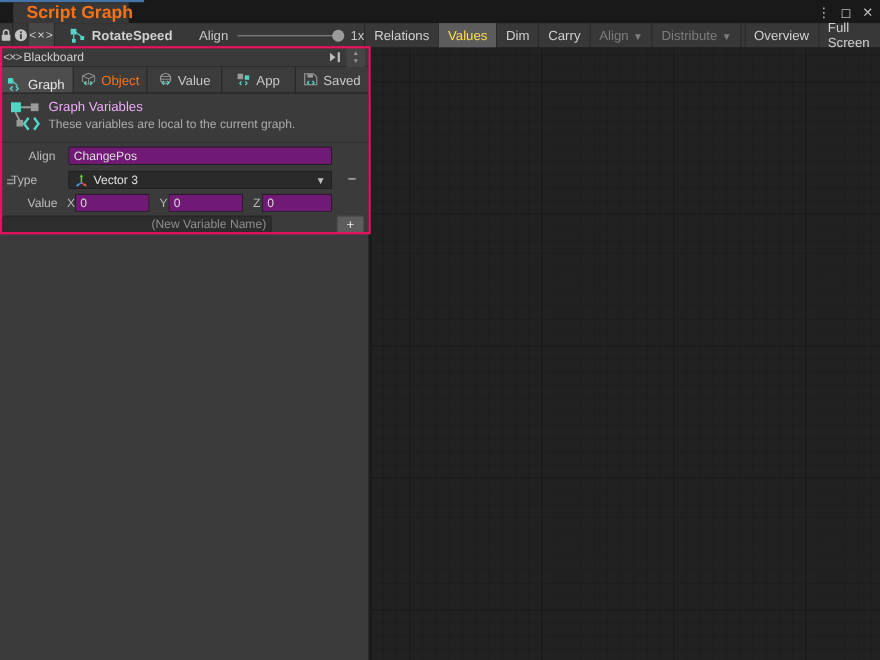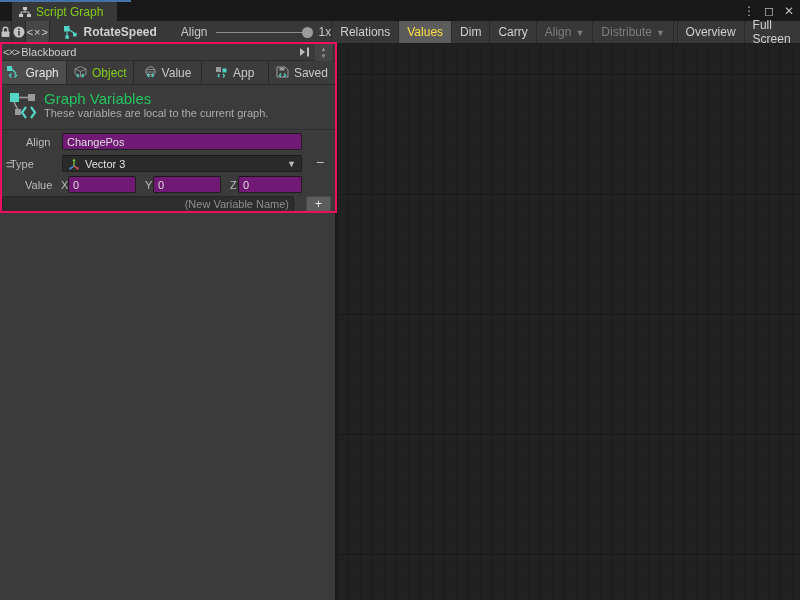--- a/index.html
+++ b/index.html
@@ -5,21 +5,21 @@
   * { margin:0; padding:0; box-sizing:border-box; }
   html,body { width:800px; height:600px; overflow:hidden; background:#191919;
               font-family:"Liberation Sans", sans-serif; }
   #app { position:relative; width:800px; height:600px; background:#191919; }
 
   
   #titlebar { position:absolute; top:0; left:0; width:800px; height:21px; background:#191919; }
   #tab-accent { position:absolute; top:0; left:0; width:131px; height:2px; background:#4473a8; }
   #doc-tab { position:absolute; top:2px; left:12px; width:105px; height:19px; background:#383838;
              display:flex; align-items:center; gap:5px; padding:0 7px; }
-  #doc-tab .tab-label { font-size:12px; color:#84cc16; white-space:nowrap; }
+  #doc-tab .tab-label { font-size:16px; color:#f97316; white-space:nowrap;font-weight:bold; }
   #win-controls { position:absolute; top:0; right:4px; height:21px; display:flex; align-items:center; gap:6px; }
   #win-controls span { color:#bdbdbd; font-size:12px; width:14px; text-align:center; cursor:default; }
 
   
   #toolbar { position:absolute; top:21px; left:0; width:800px; height:23px; background:#383838;
              border-bottom:1px solid #1c1c1c; display:flex; align-items:stretch; font-size:12px; color:#d0d0d0; }
   .tbtn { display:flex; align-items:center; justify-content:center; border-right:1px solid #2a2a2a;
           padding:0 8px; white-space:nowrap; }
   #btn-lock { width:27px; padding:0; }
   #btn-info { width:33px; padding:0; }
@@ -56,26 +56,26 @@
   #bb-header .bb-title { color:#cfcfcf; font-size:11px; }
   #bb-dock { position:absolute; right:24px; top:3px; }
   #bb-scroll { position:absolute; right:3px; top:0; width:17px; height:17px; background:#454545;
                display:flex; flex-direction:column; align-items:center; justify-content:center; }
   #bb-scroll span { color:#979797; font-size:6px; line-height:7px; }
 
   #bb-tabs { position:absolute; top:17px; left:0; width:335px; height:24px; background:#282828;
              display:flex; gap:1px; border-bottom:1px solid #282828; }
   .bb-tab { flex:1; background:#3c3c3c; display:flex; align-items:center; justify-content:center;
             gap:5px; font-size:12px; color:#c8c8c8; }
-  .bb-tab.active { background:#4d4d4d; color:#e6e6e6; }
-  .bb-tab.dimmed { color:#84cc16; }
+  .bb-tab.active { background:#4d4d4d; color:#e6e6e6;align-items:flex-end; }
+  .bb-tab.dimmed { color:#f97316; }
 
   #bb-info { position:absolute; top:41px; left:0; width:335px; height:44px; }
   #gv-icon { position:absolute; left:9px; top:5px; }
-  #bb-info .info-title { position:absolute; left:44px; top:5px; font-size:15px; color:#22c55e; }
+  #bb-info .info-title { position:absolute; left:44px; top:5px; font-size:12px; color:#f0abfc; }
   #bb-info .info-desc  { position:absolute; left:44px; top:22px; font-size:11px; color:#acacac; }
   #bb-divider { position:absolute; top:85px; left:0; width:335px; height:1px; background:#2e2e2e; }
 
   .field-label { position:absolute; font-size:11px; color:#bcbcbc; }
   .tfield { position:absolute; height:17px; background:#701a75; border:1px solid #1f1f1f;
             border-top-color:#181818; border-radius:2px; color:#dedede; font-size:11px;
             font-family:"Liberation Sans", sans-serif; padding:0 4px; outline:none; }
 
   
   #lbl-name  { left:26px; top:92px; }
@@ -87,21 +87,21 @@
                display:flex; align-items:center; gap:5px; padding:0 5px; }
   #dd-type .dd-label { color:#e0e0e0; font-size:11px; flex:1; }
   #dd-type .caret { color:#bdbdbd; font-size:9px; }
   #btn-remove { position:absolute; left:309px; top:110px; width:22px; height:18px; color:#cacaca;
                 font-size:14px; text-align:center; line-height:17px; }
   #lbl-value { left:25px; top:135px; }
   #lbl-x { left:61px; top:135px; } #in-x { left:68px; top:132px; width:68px; }
   #lbl-y { left:145px; top:135px; } #in-y { left:153px; top:132px; width:68px; }
   #lbl-z { left:230px; top:135px; } #in-z { left:238px; top:132px; width:64px; }
 
-  #in-newvar { left:2px; top:152px; width:292px; height:16px; background:#2d2d2d;
+  #in-newvar { left:2px; top:152px; width:245px; height:16px; background:#2d2d2d;
                border:1px solid #262626; text-align:right; color:#8e8e8e; }
   #in-newvar::placeholder { color:#8e8e8e; }
   #btn-add { position:absolute; left:306px; top:152px; width:25px; height:16px; background:#5d5d5d;
              border:1px solid #4a4a4a; border-radius:2px; color:#f0f0f0; font-size:12px;
              text-align:center; line-height:14px; }
 
   
   #highlight-rect { position:absolute; left:0; top:42px; width:337px; height:171px;
                     border:2px solid #ec1160; pointer-events:none; z-index:50; }
 </style>

